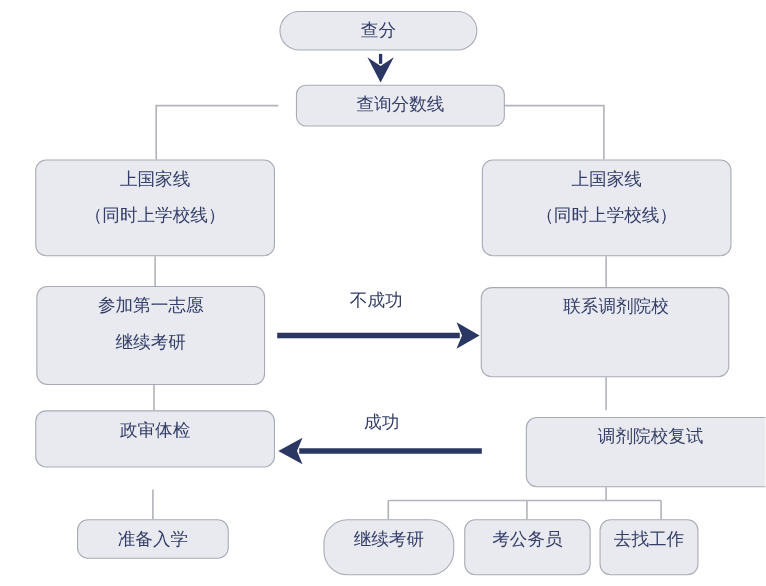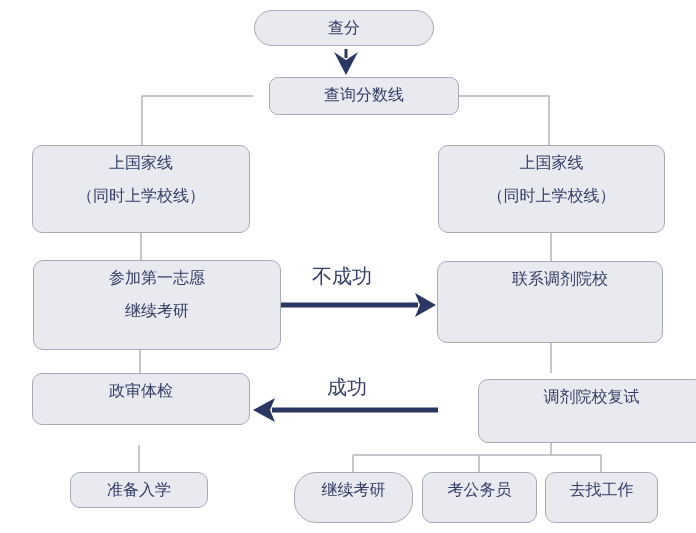--- a/index.html
+++ b/index.html
@@ -25,21 +25,21 @@
     position:absolute;display:flex;flex-direction:column;
     align-items:center;
     background:var(--node-fill);border:1.5px solid var(--node-border);
     border-radius:10px;color:var(--text);
     font-size:16px;line-height:33px;text-align:center;
     box-sizing:border-box;white-space:nowrap;
   }
   .pill{border-radius:19px;}
   .small-radius{border-radius:9px;}
   .edge-label{
-    position:absolute;color:var(--text);font-size:20px;
+    position:absolute;color:var(--text);font-size:16px;
     transform:translateX(-50%);white-space:nowrap;
   }
 </style>
 </head>
 <body>
 
 <div class="canvas">
 
   <svg class="lines" width="696" height="533" viewBox="0 0 696 533" xmlns="http://www.w3.org/2000/svg">
 
@@ -71,21 +71,21 @@
   <div class="node" style="left:32px;top:145px;width:218px;height:88px;">
     <span>上国家线</span>
     <span>（同时上学校线）</span>
   </div>
 
   <div class="node" style="left:438px;top:145px;width:227px;height:88px;">
     <span>上国家线</span>
     <span>（同时上学校线）</span>
   </div>
 
-  <div class="node" style="left:33px;top:260px;width:248px;height:90px;">
+  <div class="node" style="left:33px;top:260px;width:208px;height:90px;">
     <span>参加第一志愿</span>
     <span>继续考研</span>
   </div>
 
   <div class="node" style="left:437px;top:261px;width:226px;height:82px;padding-left:20px;">
     <span>联系调剂院校</span>
   </div>
 
   <div class="node" style="left:32px;top:373px;width:218px;height:52px;">
     <span>政审体检</span>
@@ -100,21 +100,21 @@
   </div>
 
   <div class="node" style="left:294px;top:472px;width:119px;height:51px;border-radius:22px;">
     <span>继续考研</span>
   </div>
 
   <div class="node" style="left:422px;top:472px;width:115px;height:51px;">
     <span>考公务员</span>
   </div>
 
-  <div class="node" style="left:545px;top:472px;width:113px;height:51px;">
+  <div class="node" style="left:545px;top:472px;width:90px;height:51px;">
     <span>去找工作</span>
   </div>
 
   <div class="edge-label" style="left:342px;top:263px;">不成功</div>
 
   <div class="edge-label" style="left:347px;top:374px;font-family:Liberation Mono, monospace;">成功</div>
 
 </div>
 
 </body></html>

